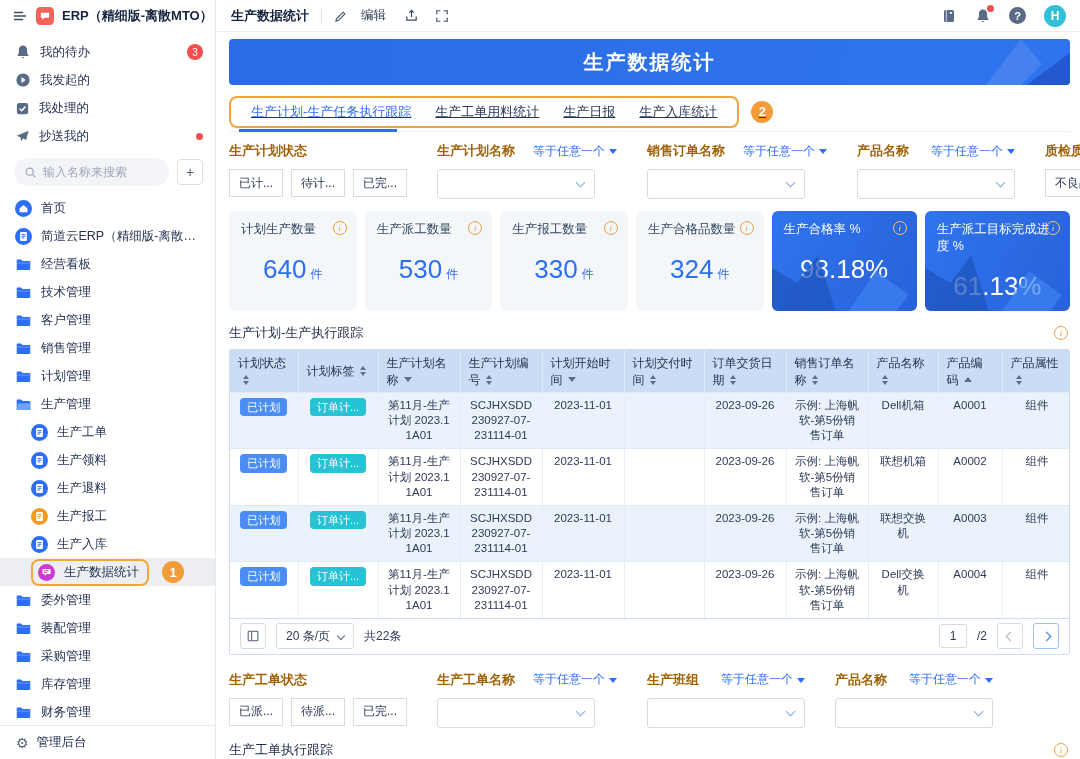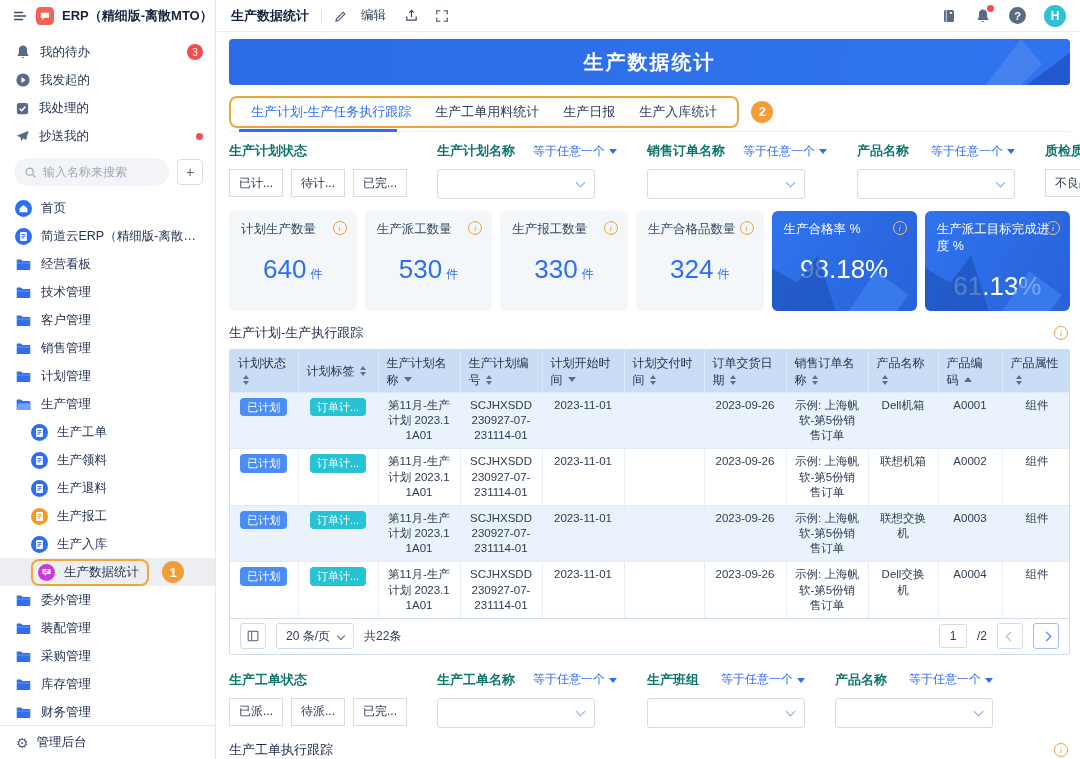--- a/index.html
+++ b/index.html
@@ -58,32 +58,32 @@
     padding:6px 10px 0 12px; background:#fff; }
   .banner { position:relative; height:46px; border-radius:4px; overflow:hidden;
     background:linear-gradient(100deg,#2b6ce6,#2f74ee); display:flex; align-items:center; justify-content:center; }
   .banner-title { color:#fff; font-size:20px; font-weight:bold; letter-spacing:2px; z-index:2; }
   .banner .deco1 { position:absolute; right:-6px; top:0; width:90px; height:46px;
     background:#2257c9; clip-path:polygon(45% 100%,100% 20%,100% 100%); opacity:.9; }
   .banner .deco2 { position:absolute; right:28px; top:0; width:70px; height:46px;
     background:#4b86f0; clip-path:polygon(20% 100%,70% 0,100% 55%,70% 100%); opacity:.8; }
 
   .tabs-row { position:relative; display:flex; align-items:center; margin-top:7px; height:40px;
-    border-bottom:1px solid #eef1f5; }
+    border-bottom:1px solid #eef1f5;text-decoration:underline; }
   .tabs-ann { display:inline-flex; align-items:center; border:2px solid #f0a63a; border-radius:8px;
     height:32px; padding:0 8px; }
   .tab { font-size:13px; color:#293a58; padding:0 12px; cursor:pointer; white-space:nowrap; }
   .tab.active { color:#2e6ef2; }
   .tabs-row > .ann { margin-left:12px; }
   .tab-underline { position:absolute; left:10px; bottom:-1px; width:158px; height:3px; background:#2e6ef2; }
 
   .filters { display:flex; gap:30px; margin-top:10px; }
   .fgroup { display:flex; flex-direction:column; gap:9px; }
   .fg-head { display:flex; align-items:center; justify-content:space-between; gap:18px; min-height:18px; }
-  .fg-label { font-size:13px; font-weight:bold; color:#0f766e; white-space:nowrap; }
+  .fg-label { font-size:13px; font-weight:bold; color:#a16207; white-space:nowrap; }
   .fg-op { font-size:12px; color:#2e6ef2; cursor:pointer; white-space:nowrap; }
   .caret { display:inline-block; width:0; height:0; border-left:4px solid transparent;
     border-right:4px solid transparent; border-top:5px solid #2e6ef2; margin-left:4px; vertical-align:middle; }
   .fg-row { display:flex; gap:8px; }
   .fbtn { height:28px; padding:0 9px; border:1px solid #d6dae2; border-radius:0; background:#fff;
     font-size:12px; color:#2c3a55; cursor:pointer; white-space:nowrap;
     font-family:"Liberation Sans","DejaVu Sans",sans-serif; }
   .fselect { position:relative; width:158px; height:30px; border:1px solid #d6dae2; border-radius:3px;
     background:#fff; cursor:pointer; }
   .chev { display:inline-block; width:7px; height:7px; border-right:1.5px solid #7fa9ec;

